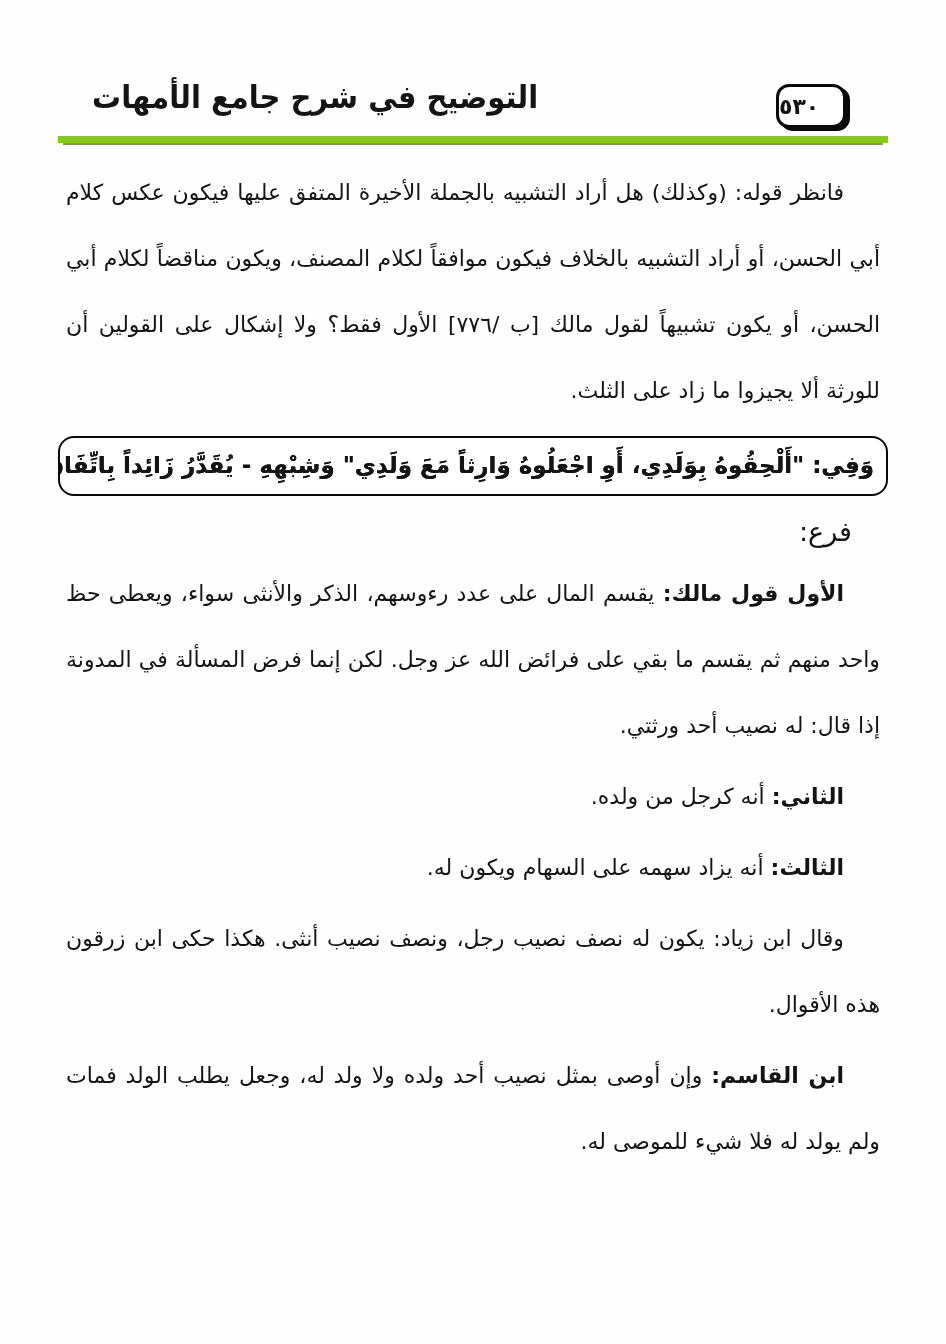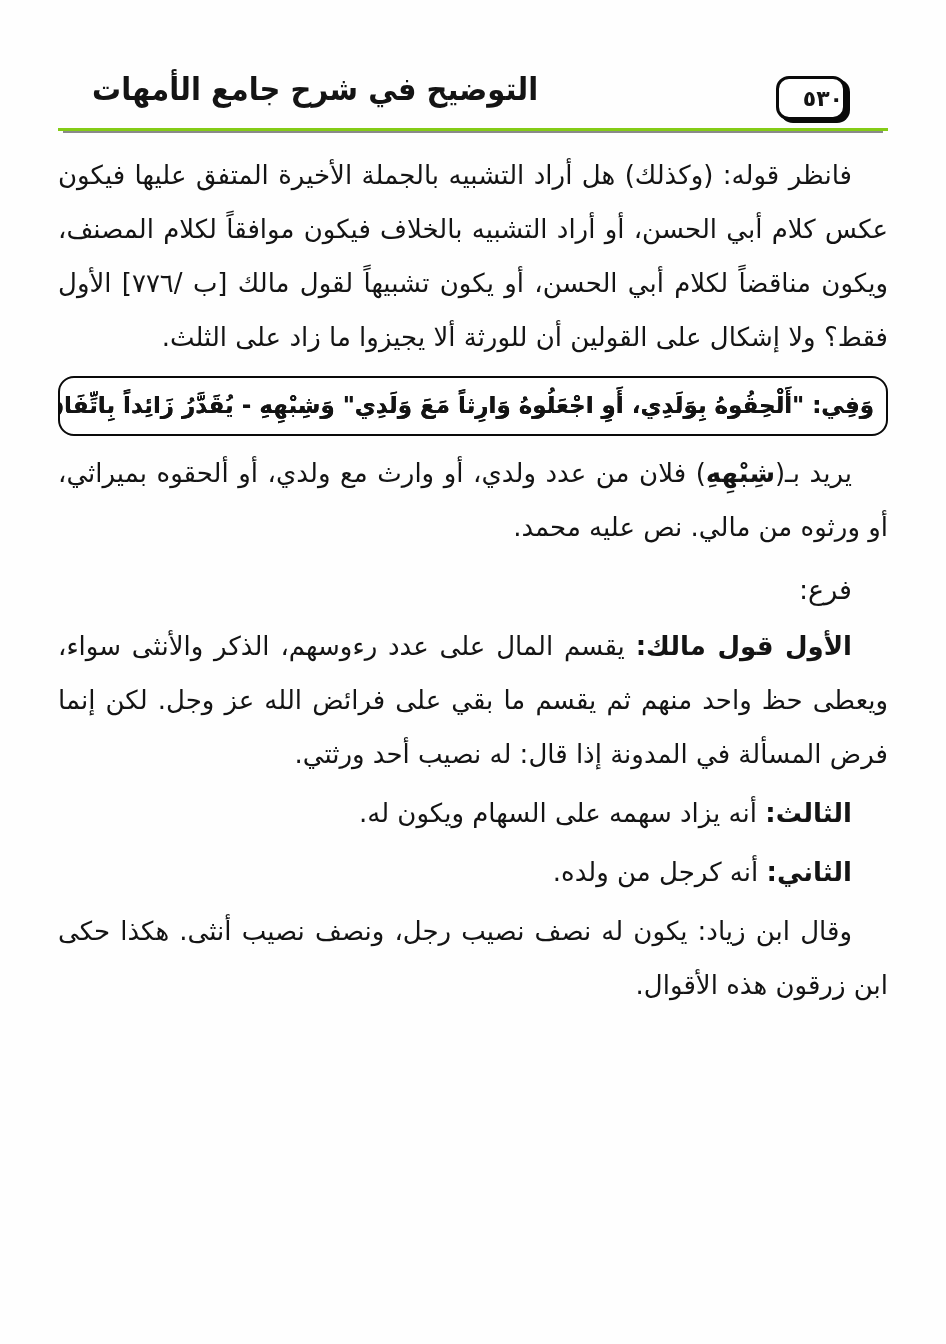--- a/index.html
+++ b/index.html
@@ -19,22 +19,23 @@
     width: 946px;
     height: 1344px;
     box-sizing: border-box;
     padding: 70px 58px 0 58px;
     background: #fefefe;
   }
   
   .page-header {
     position: relative;
     height: 58px;
-    border-bottom: 3px solid #84cc16;
+    border-bottom: 7px solid #84cc16;
     box-shadow: 0 7px 0 -5px #8a8a8a;
+    margin-top: 8px;
   }
   .book-title {
     position: absolute;
     left: 34px;
     top: 2px;
     font-size: 29px;
     font-weight: bold;
     letter-spacing: -1px;
     transform: scaleY(1.08);
     white-space: nowrap;
@@ -44,32 +45,32 @@
     right: 42px;
     top: 6px;
     width: 64px;
     height: 38px;
     border: 3px solid #0a0a0a;
     border-radius: 13px;
     box-shadow: 4px 3px 0 0 #0a0a0a;
     background: #fff;
     display: flex;
     align-items: center;
-    justify-content: flex-start;
+    justify-content: flex-end;
     font-size: 22px;
     font-weight: bold;
   }
   
   .page-body {
     padding-top: 12px;
   }
   p.body-p {
-    margin: 5px 0;
-    font-size: 26px;
-    line-height: 54px;
+    margin: 5px 8px;
+    font-size: 22px;
+    line-height: 66px;
     text-align: justify;
     text-indent: 36px;
   }
   .b { font-weight: bold; }
   h3.section-heading {
     margin: 12px 0 4px 0;
     font-size: 27px;
     font-weight: normal;
     text-indent: 36px;
     line-height: 48px;
@@ -102,29 +103,29 @@
       <span>٥٣٠</span>
     </div>
   </header>
 
   <main class="page-body">
 
     <p class="body-p"><span>فانظر قوله: (وكذلك) هل أراد التشبيه بالجملة الأخيرة المتفق عليها فيكون عكس كلام أبي الحسن، أو أراد التشبيه بالخلاف فيكون موافقاً لكلام المصنف، ويكون مناقضاً لكلام أبي الحسن، أو يكون تشبيهاً لقول مالك [ب /٧٧٦] الأول فقط؟ ولا إشكال على القولين أن للورثة ألا يجيزوا ما زاد على الثلث.</span></p>
 
     <div class="matn-box"><span>وَفِي: "أَلْحِقُوهُ بِوَلَدِي، أَوِ اجْعَلُوهُ وَارِثاً مَعَ وَلَدِي" وَشِبْهِهِ - يُقَدَّرُ زَائِداً بِاتِّفَاقٍ</span></div>
 
-    <p class="body-p"><span>يريد بـ(</span><span class="b">شِبْهِهِ</span><span>) فلان من عدد ولدي، أو وارث مع ولدي، أو ألحقوه بميراثي، أو ورثوه من مالي. نص عليه محمد.</span></p>
 
     <h3 class="section-heading">فرع:</h3>
 
 
     <p class="body-p"><span class="b">الأول قول مالك:</span><span> يقسم المال على عدد رءوسهم، الذكر والأنثى سواء، ويعطى حظ واحد منهم ثم يقسم ما بقي على فرائض الله عز وجل. لكن إنما فرض المسألة في المدونة إذا قال: له نصيب أحد ورثتي.</span></p>
 
+    <p class="body-p"><span class="b">الثاني:</span><span> أنه كرجل من ولده.</span></p>
+
     <p class="body-p"><span class="b">الثالث:</span><span> أنه يزاد سهمه على السهام ويكون له.</span></p>
-
-    <p class="body-p"><span class="b">الثاني:</span><span> أنه كرجل من ولده.</span></p>
 
     <p class="body-p"><span>وقال ابن زياد: يكون له نصف نصيب رجل، ونصف نصيب أنثى. هكذا حكى ابن زرقون هذه الأقوال.</span></p>
 
 
+    <p class="body-p"><span class="b">ابن القاسم:</span><span> وإن أوصى بمثل نصيب أحد ولده ولا ولد له، وجعل يطلب الولد فمات ولم يولد له فلا شيء للموصى له.</span></p>
 
   </main>
 </div>
 
 </body></html>

